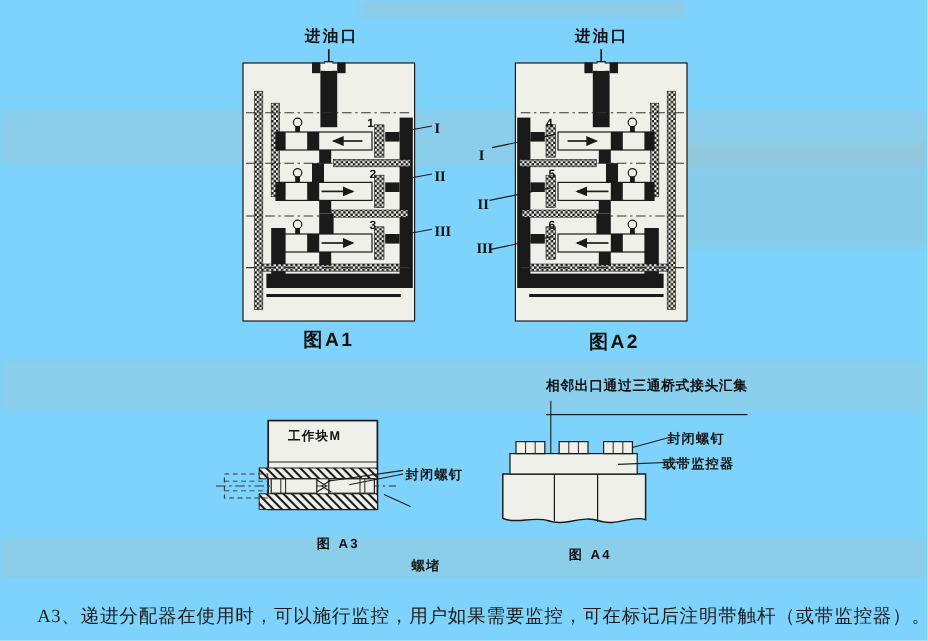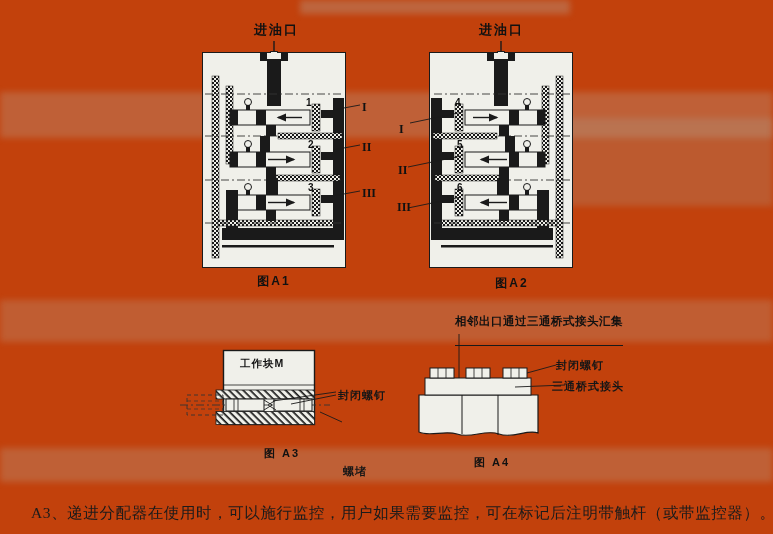--- a/index.html
+++ b/index.html
@@ -1,28 +1,28 @@
 <!DOCTYPE html>
 <html><head>
 <meta charset="utf-8">
 <style>
   html,body{margin:0;padding:0;}
   .page{
     position:relative;
     width:773px;height:534px;
-    background:#c2410c;
+    background:#7dd3fc;
     overflow:hidden;
     font-family:"Liberation Sans", sans-serif;
     color:#151515;
   }
   .band{position:absolute;pointer-events:none;filter:blur(3px);}
   .abs{position:absolute;white-space:nowrap;}
   .cjk-label{font-size:11px;font-weight:bold;letter-spacing:1px;color:#161616;}
   .inlet-label{font-size:13px;font-weight:bold;letter-spacing:2px;color:#111;}
-  .caption{font-size:12px;font-weight:bold;letter-spacing:2px;color:#111;text-align:center;}
+  .caption{font-size:16px;font-weight:bold;letter-spacing:2px;color:#111;text-align:center;}
   .roman{font-family:"Liberation Serif", serif;font-size:12px;font-weight:bold;color:#111;}
   .a4-title{
     font-size:11.5px;font-weight:bold;letter-spacing:0.5px;color:#111;
     border-bottom:1.2px solid #1a1a1a;padding-bottom:16px;
   }
   .footer-note{
     font-family:"Liberation Serif", serif;
     font-size:15.5px;color:#1b1b1b;letter-spacing:0.6px;
   }
   svg{position:absolute;overflow:visible;}
@@ -204,19 +204,19 @@
         <line x1="67" y1="38" x2="67" y2="48" stroke="#1a1a1a" stroke-width="0.8"></line>
         <rect class="bore" x="88" y="38" width="24" height="10"></rect>
         <line x1="96" y1="38" x2="96" y2="48" stroke="#1a1a1a" stroke-width="0.8"></line>
         <line x1="104" y1="38" x2="104" y2="48" stroke="#1a1a1a" stroke-width="0.8"></line>
       </g>
       <line class="ldr" x1="112" y1="43" x2="141" y2="35"></line>
       <line class="ldr" x1="100" y1="57" x2="150" y2="55"></line>
     </svg>
 
     <div class="abs cjk-label" style="left:556px;top:358px;">封闭螺钉</div>
-    <div class="abs cjk-label" style="left:552px;top:379px;">三通桥式接头</div>
+    <div class="abs cjk-label" style="left:552px;top:379px;">或带监控器</div>
     <div class="abs caption" style="left:462px;top:455px;width:60px;font-size:11px;">图 A4</div>
   </div>
 
   <div class="abs footer-note" style="left:31px;top:503px;width:735px;">A3、递进分配器在使用时，可以施行监控，用户如果需要监控，可在标记后注明带触杆（或带监控器）。</div>
 
 </div>
 
 </body></html>

